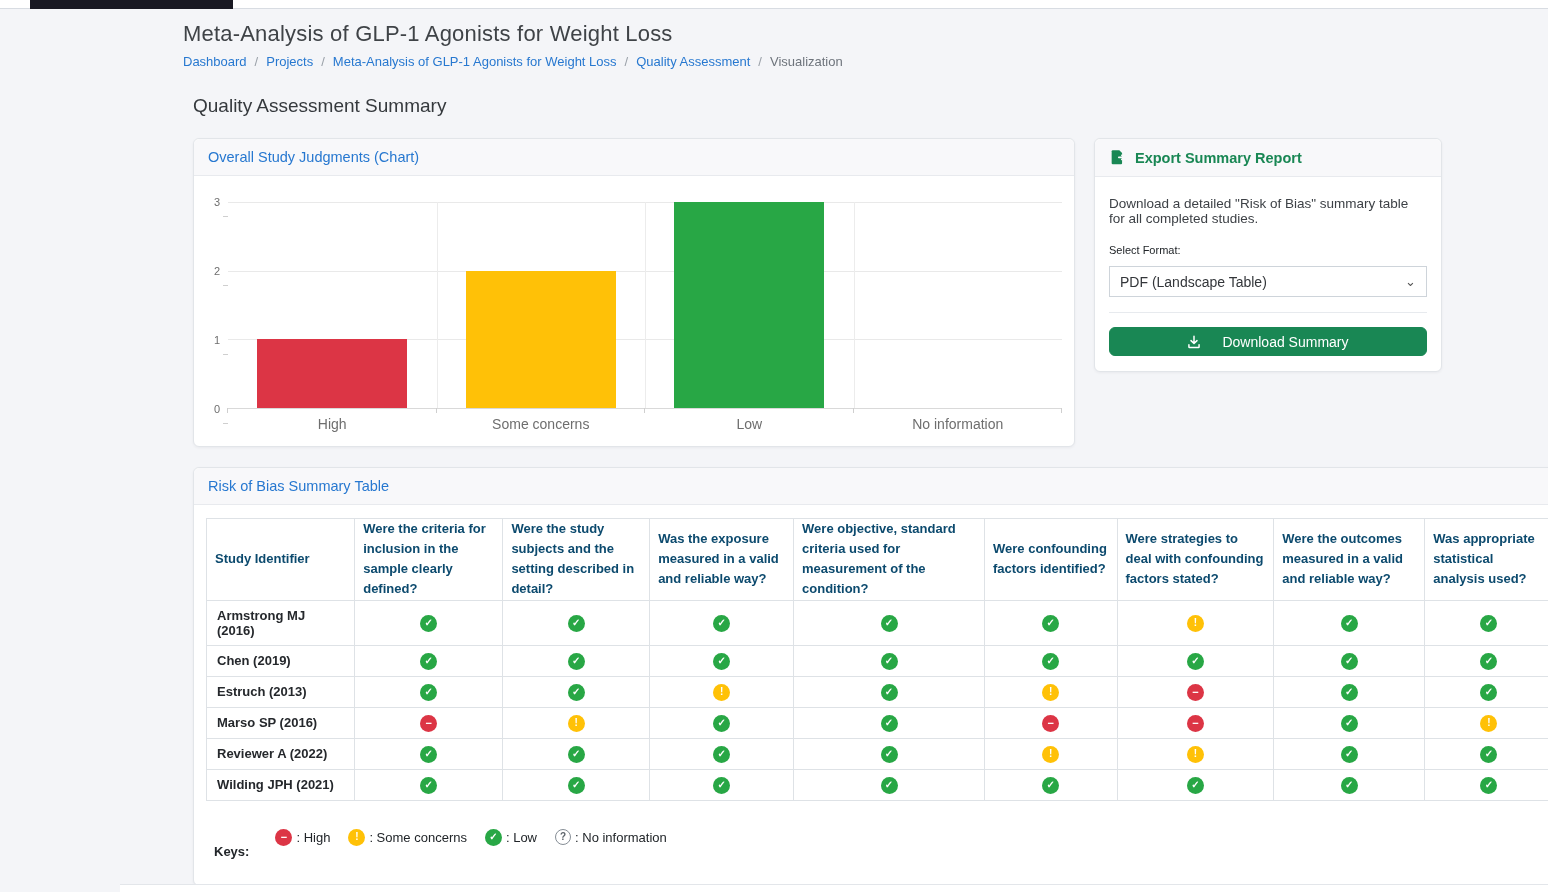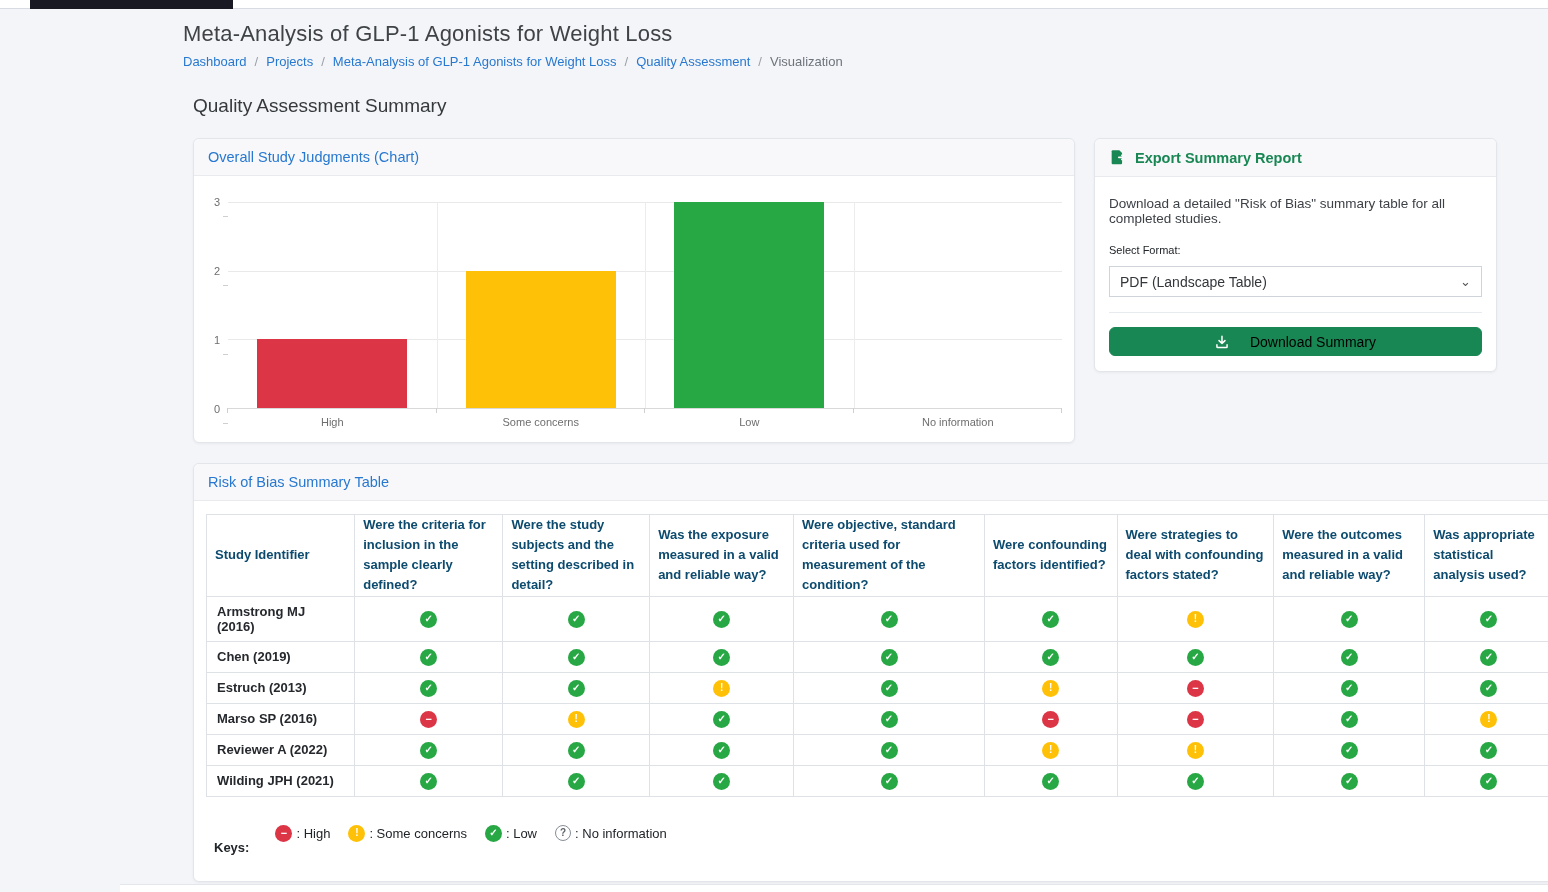--- a/index.html
+++ b/index.html
@@ -36,38 +36,38 @@
   .y-tick { position:absolute; right:0; width:5px; height:1px; background:#cfcfcf; }
   .plot-col { flex:1; margin-top:14px; }
   .plot { position:relative; height:207px; border-bottom:1px solid #d9d9d9; }
   .gl { position:absolute; left:0; right:0; height:1px; background:#e9e9e9; }
   .vl { position:absolute; top:0; bottom:0; width:1px; background:#ececec; }
   .xtick { position:absolute; bottom:-5px; width:1px; height:5px; background:#cfcfcf; }
   .slots { position:absolute; left:0; right:0; top:0; bottom:0; display:flex; }
   .slot { flex:1; position:relative; }
   .bar { position:absolute; bottom:0; left:14%; width:72%; }
   .x-labels { display:flex; padding:7px 0 10px; }
-  .x-lab { flex:1; text-align:center; font-size:11px; color:#6e6e6e; }
+  .x-lab { flex:1; text-align:center; font-size:14px; color:#6e6e6e; }
 
   
-  .export-card { width:403px; }
+  .export-card { width:348px; }
   .export-header { display:flex; align-items:center; gap:9px; color:var(--green); font-weight:700; font-size:14.5px; }
   .export-body { padding:14px 14px 15px; }
   .desc { font-size:13.5px; color:#3d4146; margin:5px 0 18px; }
   .fmt-label { font-weight:400; font-size:11px; color:#212529; margin-bottom:10px; }
   .select-wrap { position:relative; }
   select.format {
     width:100%; height:31px; border:1px solid #ced4da; border-radius:0; background:#fff;
     padding:0 28px 0 10px; font-size:14px; color:#33363a; appearance:none; -webkit-appearance:none;
     font-family:"Liberation Sans", sans-serif;
   }
   .chev { position:absolute; right:11px; top:50%; transform:translateY(-55%); color:#555; font-size:13px; pointer-events:none; }
   .divider { border:none; border-top:1px solid #e7eaee; margin:15px 0 14px; }
   .dl-btn {
-    width:100%; height:29px; background:var(--green); color:#000000; border:1px solid var(--green);
+    width:100%; height:29px; background:var(--green); color:#ffffff; border:1px solid var(--green);
     border-radius:6px; font-size:14px; display:flex; align-items:center; justify-content:center; gap:21px;
     cursor:pointer; font-family:"Liberation Sans", sans-serif;
   }
 
   
   .table-card { width:1452px; margin-top:20px; }
   .table-body { padding:13px 12px 26px; }
   table.rob { width:100%; border-collapse:collapse; table-layout:fixed; }
   .rob th, .rob td { border:1px solid #dee2e6; }
   .rob thead th { font-size:13px; font-weight:700; color:#0c4a6e; text-align:left; padding:0 8px; line-height:1.55; background:#fff; }

